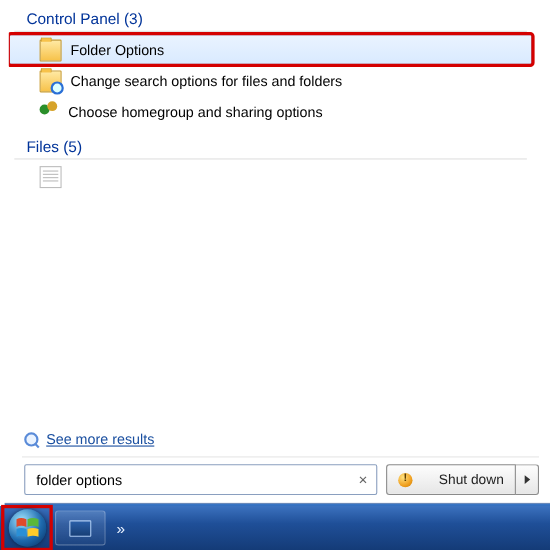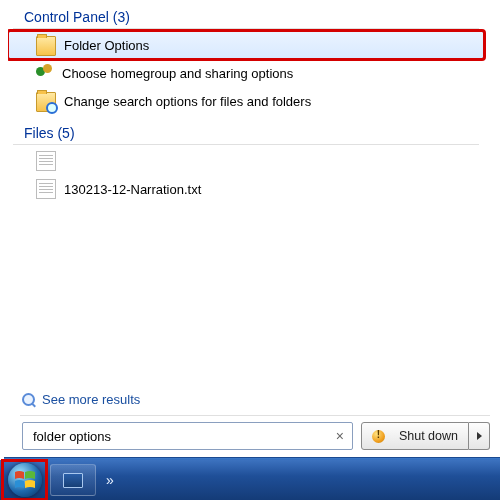--- a/index.html
+++ b/index.html
@@ -129,20 +129,21 @@
   }
 
   .more-results {
     display: flex;
     align-items: center;
     gap: 6px;
     padding: 4px 12px 8px 14px;
     color: #1a4fa0;
     cursor: pointer;
     font-size: 13px;
+    text-decoration: underline;
   }
   .magnifier {
     width: 14px;
     height: 14px;
     position: relative;
   }
   .magnifier::before {
     content: "";
     position: absolute;
     width: 9px;
@@ -203,21 +204,21 @@
     align-items: center;
     justify-content: center;
     background: linear-gradient(#fdfdfd, #e6e6e6);
     border: 1px solid #8a8a8a;
     border-radius: 3px;
     font-size: 12.5px;
     cursor: pointer;
   }
   .shutdown-btn {
     padding: 12px 10px;
-    gap: 14px;
+    gap: 24px;
     border-top-right-radius: 0;
     border-bottom-right-radius: 0;
   }
   .shutdown-arrow {
     width: 20px;
     border-left: none;
     border-top-left-radius: 0;
     border-bottom-left-radius: 0;
   }
   .shutdown-icon {
@@ -318,40 +319,36 @@
 
     <div class="group-header">Control Panel (3)</div>
     <div class="sep"></div>
 
     <div class="item highlighted highlight-box">
       <div class="icon icon-folder"></div>
       <span class="label">Folder Options</span>
     </div>
 
     <div class="item">
+      <div class="icon icon-folder icon-search-folder"></div>
+      <span class="label">Change search options for files and folders</span>
+    </div>
+
+    <div class="item">
       <div class="icon icon-homegroup"></div>
       <span class="label">Choose homegroup and sharing options</span>
     </div>
 
-    <div class="item">
-      <div class="icon icon-folder icon-search-folder"></div>
-      <span class="label">Change search options for files and folders</span>
-    </div>
-
     <div class="group-header" style="margin-top:8px;">Files (5)</div>
     <div class="sep"></div>
 
     <div class="item">
       <div class="icon icon-txt"></div>
     </div>
 
-    <div class="item">
-      <div class="icon icon-txt"></div>
-      <span class="label">130213-12-Narration.txt</span>
-    </div>
   </div>
 
   <div class="more-results">
     <span class="magnifier"></span>
     <span>See more results</span>
   </div>
   <div class="sep" style="margin:0 10px 0 12px;"></div>
 
   <div class="bottom-row">
     <div class="searchbox">

